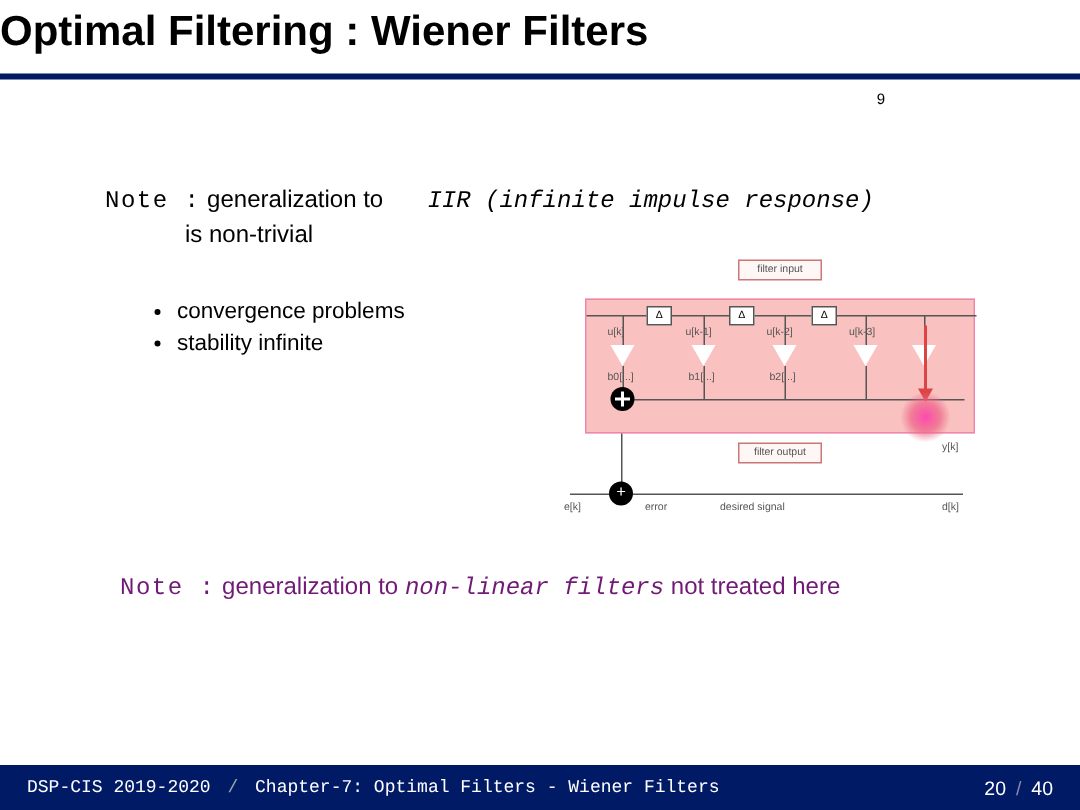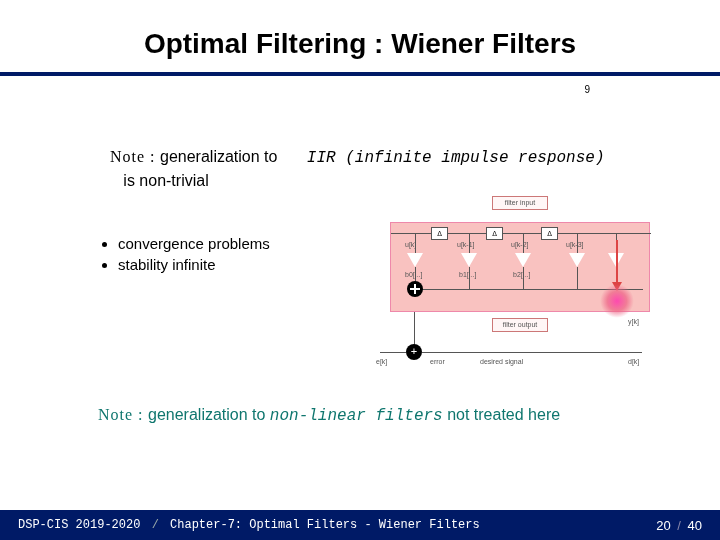--- a/index.html
+++ b/index.html
@@ -1,28 +1,28 @@
 <!DOCTYPE html>
 <html><head>
 <meta charset="utf-8">
 <style>
   * { margin: 0; padding: 0; box-sizing: border-box; }
   html, body { width: 720px; height: 540px; font-family: Arial, Helvetica, sans-serif; background: #fff; overflow: hidden; }
   .slide { width: 720px; height: 540px; background: #fff; position: relative; }
-  .title-wrap { padding: 28px 0 6px 0; text-align: center; }
+  .title-wrap { padding: 5px 0 6px 0; }
   .title { font-size: 28px; font-weight: bold; color: #000; }
   .title-rule { height: 4px; background: #001a66; margin: 6px 0 0 0; }
   .content { position: relative; width: 100%; height: 430px; }
   .page9 { position: absolute; right: 130px; top: 8px; font-size: 10px; color: #000; }
   .note1 { position: absolute; left: 70px; top: 70px; font-size: 16px; color: #000; line-height: 1.35; }
-  .note-label { font-family: Liberation Serif, serif; letter-spacing: 1px; margin-left: 40px; }
+  .note-label { font-family: Liberation Mono, monospace; letter-spacing: 1px; }
   .iir { font-family: "Courier New", monospace; font-style: italic; margin-left: 25px; }
-  .bullets { position: absolute; left: 100px; top: 159px; font-size: 15px; color: #000; }
+  .bullets { position: absolute; left: 100px; top: 146px; font-size: 15px; color: #000; }
   .bullets li { list-style: disc; margin-left: 18px; margin-bottom: 4px; }
-  .note2 { position: absolute; left: 58px; top: 330px; font-size: 16px; color: #0f766e; }
+  .note2 { position: absolute; left: 80px; top: 330px; font-size: 16px; color: #701a75; }
   .nonlinear { font-family: "Courier New", monospace; font-style: italic; }
   
   .diagram { position: absolute; right: 60px; top: 120px; width: 280px; height: 190px; }
   .tap-box { position: absolute; top: 0; left: 50%; transform: translateX(-50%); width: 56px; height: 14px; border: 1px solid #c77; font-size: 7px; text-align: center; line-height: 12px; color: #555; background: #fff6f6; }
   .pink { position: absolute; left: 10px; top: 26px; width: 260px; height: 90px; background: #f9c2c0; border: 1px solid #e8a; }
   .delay { position: absolute; width: 17px; height: 13px; background: #fff; border: 1px solid #555; font-size: 7px; text-align: center; line-height: 12px; }
   .wire { position: absolute; background: #555; }
   .tri { position: absolute; width: 0; height: 0; border-left: 8px solid transparent; border-right: 8px solid transparent; border-top: 14px solid #fff; }
   .tri::after { content: ""; position: absolute; left: -9px; top: -15px; width: 0; height: 0; border-left: 9px solid transparent; border-right: 9px solid transparent; border-top: 15px solid #555; z-index: -1; }
   .sumnode { position: absolute; width: 16px; height: 16px; border-radius: 50%; background: #000; }

